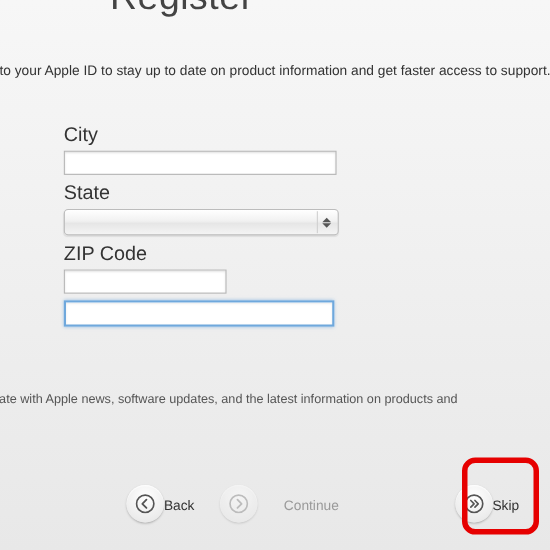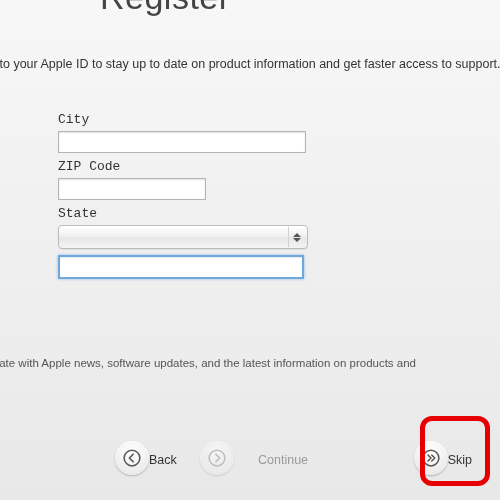--- a/index.html
+++ b/index.html
@@ -40,24 +40,23 @@
     position: absolute;
     top: 112px;
     left: 58px;
     width: 260px;
   }
   .field {
     margin-bottom: 6px;
   }
   .field label {
     display: block;
-    font-size: 13px;
+    font-size: 18px;
     color: #333;
     margin-bottom: 4px;
-    font-family: Liberation Mono, monospace;
   }
   .field input[type=text] {
     width: 240px;
     height: 20px;
     border: 1px solid #b4b4b4;
     background: #fff;
     box-shadow: inset 0 1px 2px rgba(0,0,0,0.12);
     font-size: 13px;
     padding: 0 3px;
     box-sizing: content-box;
@@ -168,36 +167,36 @@
 <div class="subtitle">to your Apple ID to stay up to date on product information and get faster access to support.</div>
 
 <div class="form">
 
   <div class="field">
     <label>City</label>
     <input type="text" id="city-input" value="" style="">
   </div>
 
   <div class="field">
-    <label>ZIP Code</label>
-    <input type="text" id="zip-input" value="" style="">
-  </div>
-
-  <div class="field">
     <label>State</label>
     <div class="state-select">
       <span></span>
       <div class="stepper">
         <div class="arrow-up"></div>
         <div class="arrow-down"></div>
       </div>
     </div>
   </div>
 
   <div class="field">
+    <label>ZIP Code</label>
+    <input type="text" id="zip-input" value="" style="">
+  </div>
+
+  <div class="field">
     <input type="text" id="email-input" value="" style="">
   </div>
 
 </div>
 
 <div class="footer-text">to date with Apple news, software updates, and the latest information on products and</div>
 
 <div class="nav-buttons">
 
   <div class="nav-btn" id="btn-back">

